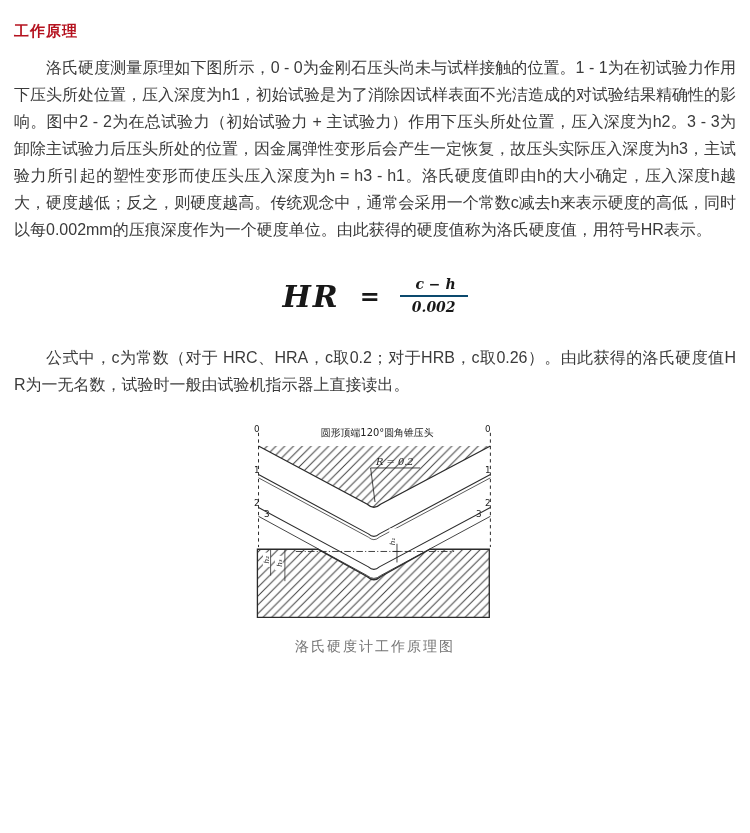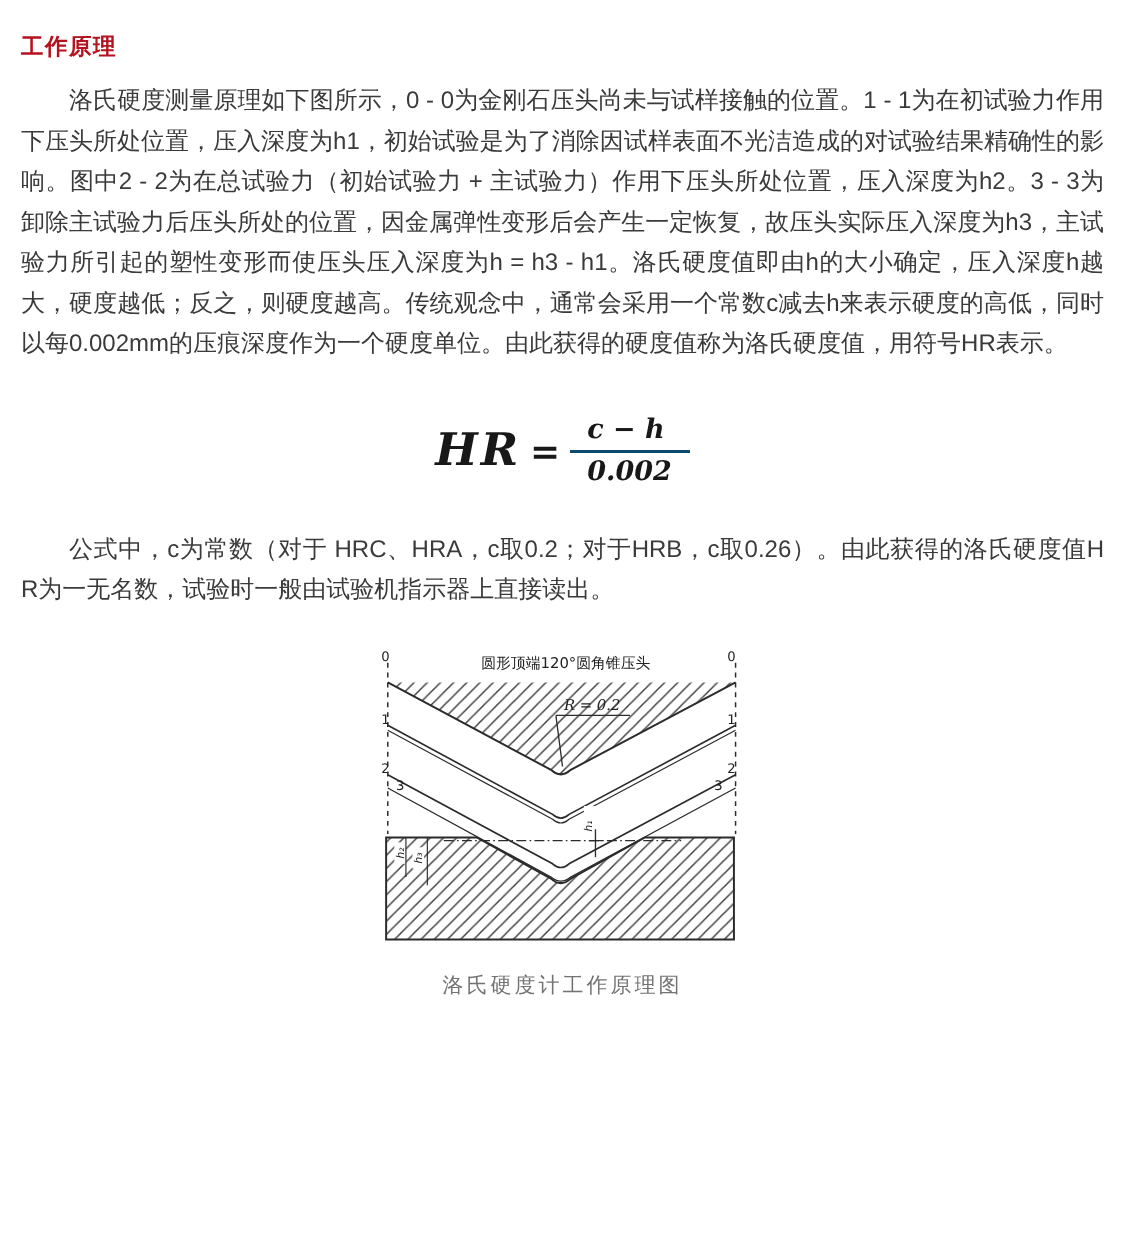--- a/index.html
+++ b/index.html
@@ -1,24 +1,24 @@
 <!DOCTYPE html>
 <html><head>
 <meta charset="utf-8">
 <style>
   html,body{margin:0;padding:0;background:#ffffff;}
   body{width:750px;font-family:"Liberation Sans","DejaVu Sans",sans-serif;}
   .page{box-sizing:border-box;width:750px;padding:22px 14px 40px;}
   .title{color:#b5121f;font-size:15px;font-weight:bold;margin:0 0 13px 0;letter-spacing:1px;}
   p.body-para{font-size:16px;line-height:27px;color:#3a3a3a;text-align:justify;text-indent:2em;margin:0;}
-  .formula{display:flex;justify-content:center;align-items:center;gap:6px;margin:34px 0 28px;color:#181818;
+  .formula{display:flex;justify-content:center;align-items:center;gap:20px;margin:34px 0 28px;color:#181818;
            font-family:"DejaVu Serif","Liberation Serif",serif;font-style:italic;font-weight:bold;}
   .formula .lhs{font-size:30px;letter-spacing:2px;}
   .formula .eq{font-size:24px;}
-  .frac{display:inline-flex;flex-direction:column;align-items:flex-start;font-size:18px;line-height:1.1;}
+  .frac{display:inline-flex;flex-direction:column;align-items:flex-end;font-size:14px;line-height:1.1;}
   .frac .num{padding:0 12px 3px;}
   .frac .den{border-top:2px solid #0c4a6e;padding:3px 12px 0;}
   figure{margin:26px 0 26px;text-align:center;}
   figcaption{font-size:14px;color:#737373;margin-top:10px;letter-spacing:2px;}
   svg{overflow:visible;}
   svg text{font-family:"DejaVu Sans",sans-serif;fill:#222;}
   .diag-label{font-size:9px;}
   .lvl{font-size:8px;}
   .hlbl{font-size:6.5px;font-style:italic;}
   .rlbl{font-size:9px;font-style:italic;font-family:"DejaVu Serif","Liberation Serif",serif;}

